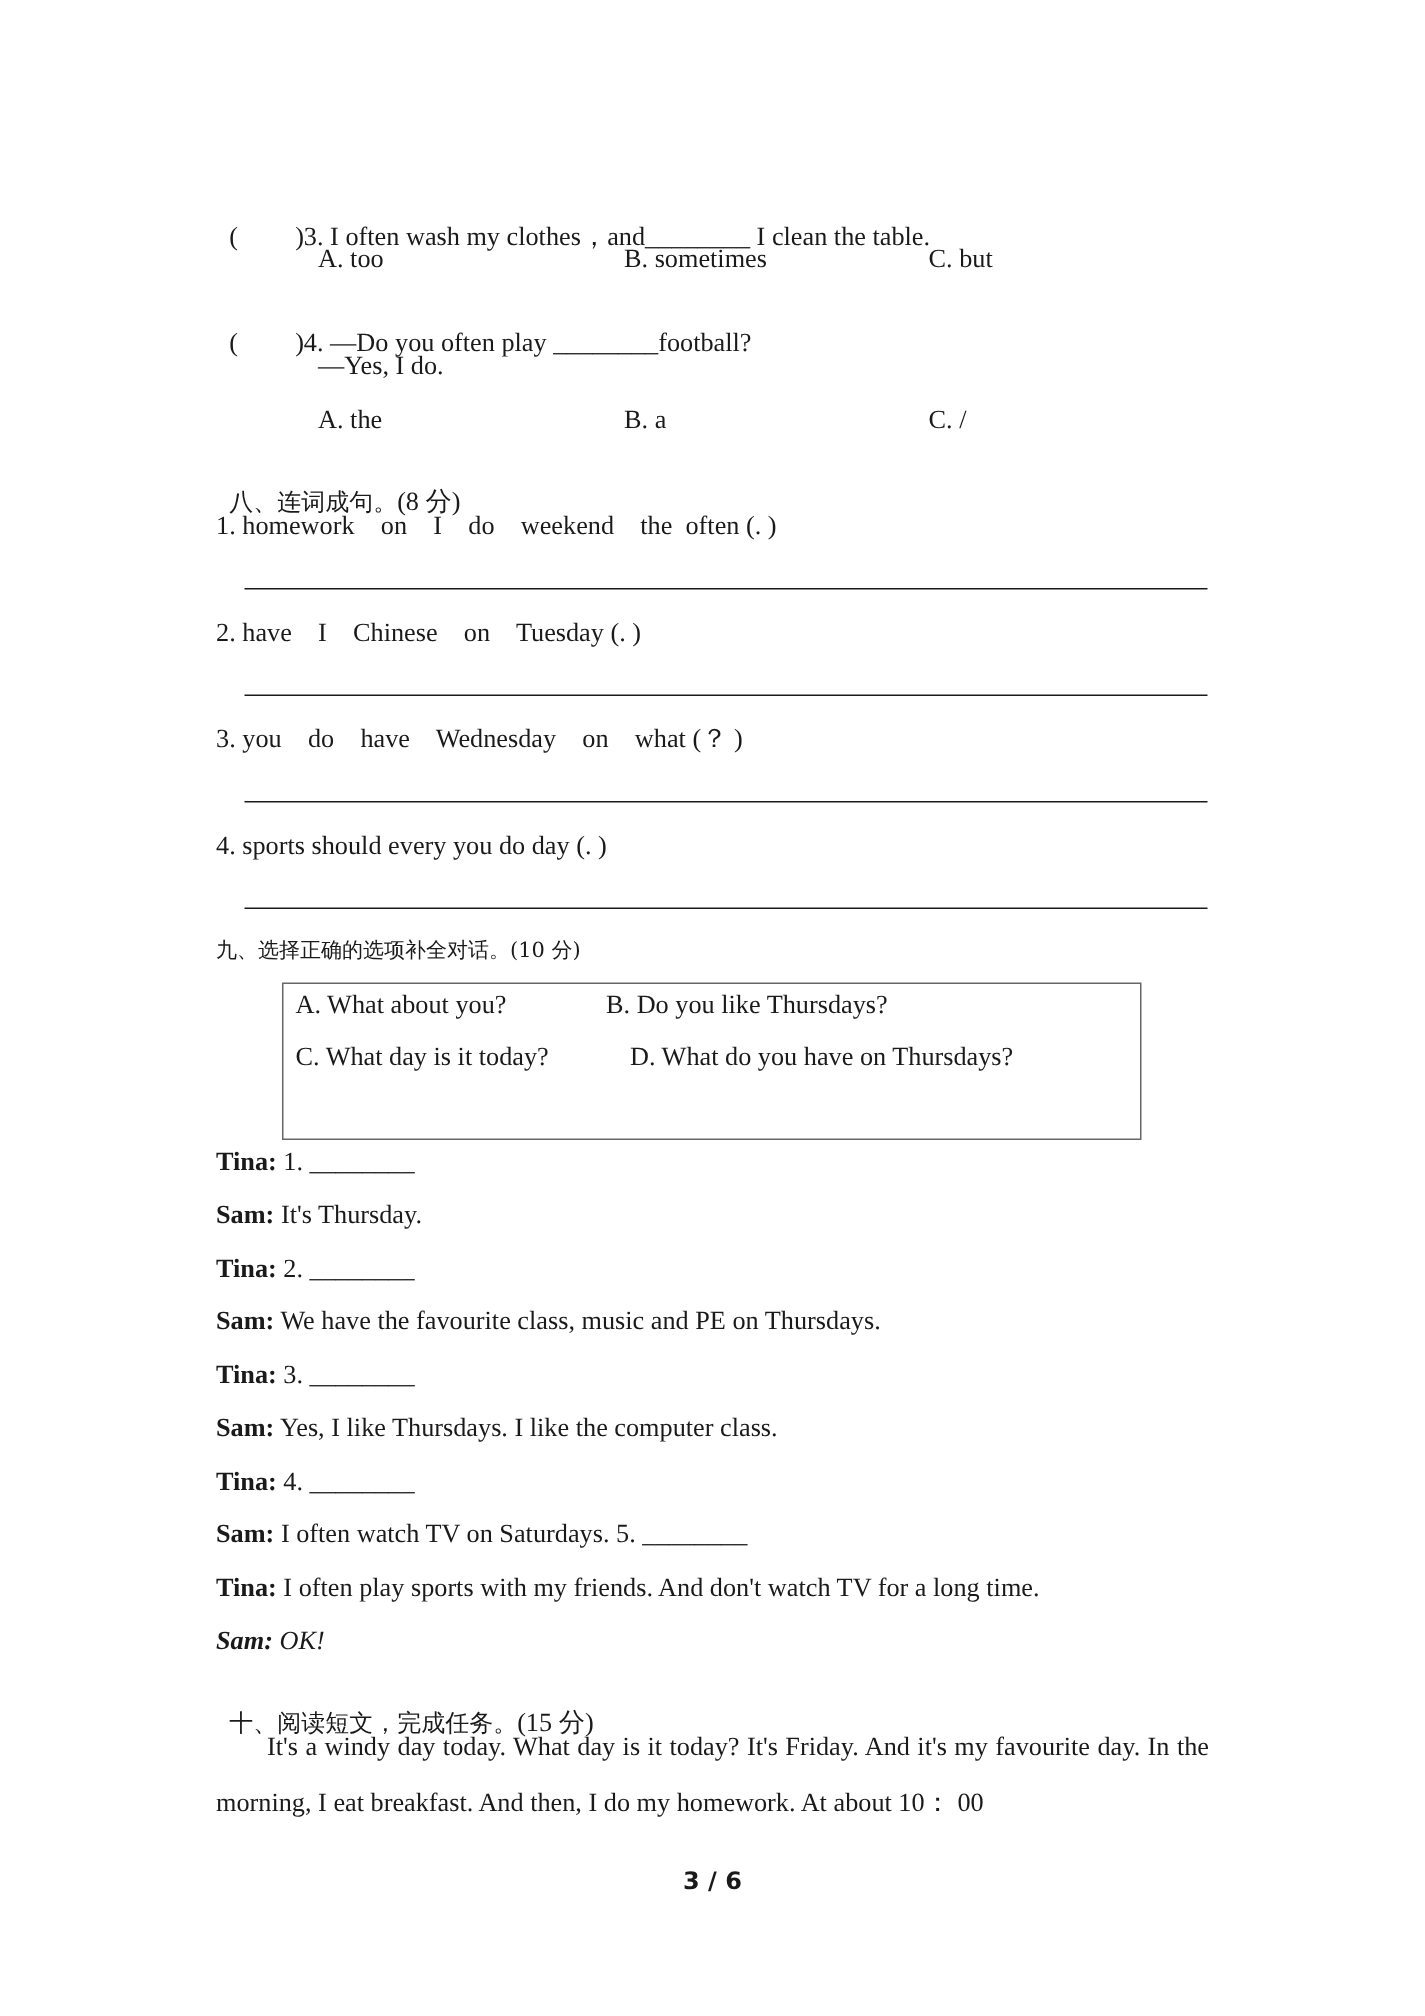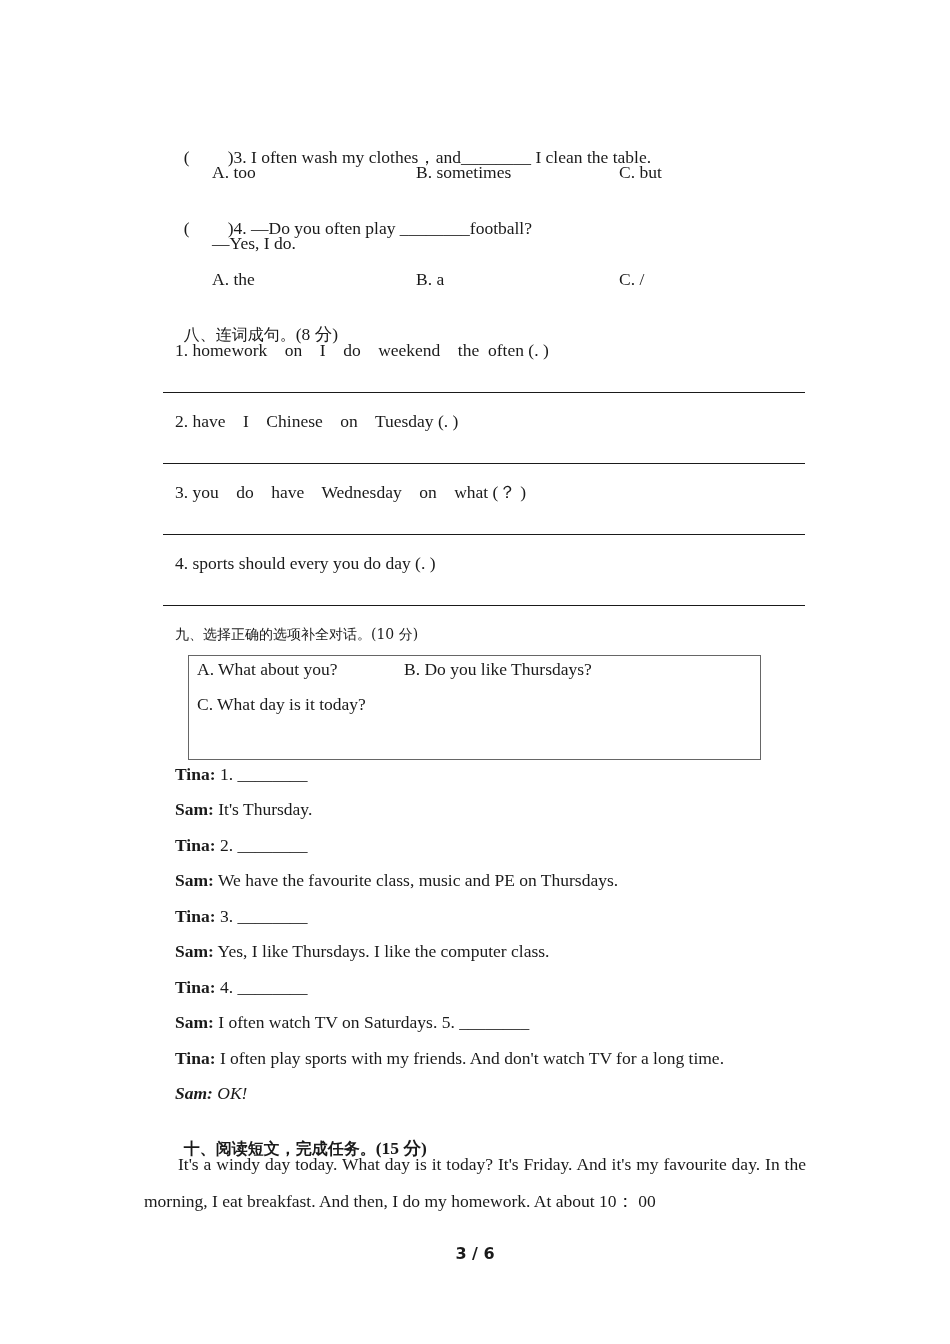--- a/index.html
+++ b/index.html
@@ -1,18 +1,18 @@
 <!DOCTYPE html>
 <html><head>
   <meta charset="utf-8">
   <style>
     html, body { margin: 0; padding: 0; background: #ffffff; }
     body { width: 950px; height: 1344px; position: relative; overflow: hidden;
       font-family: "Liberation Serif", "DejaVu Serif", serif; color: #1a1a1a; font-size: 17.5px; }
-    .line { position: absolute; left: 144px; white-space: pre; line-height: 20px; margin-left: 31px; }
+    .line { position: absolute; left: 144px; white-space: pre; line-height: 20px; }
     .paren { display: inline-block; width: 44px; }
     .opt { position: absolute; white-space: pre; line-height: 20px; }
     .answer-line { position: absolute; left: 163px; width: 642px; border-bottom: 1px solid #1a1a1a; height: 0; }
     .box { position: absolute; left: 188px; top: 655px; width: 573px; height: 105px; border: 1.5px solid #666; box-sizing: border-box; }
     .box .opt { font-size: 17.5px; }
     .spk { font-weight: bold; }
     .cn { font-family: "DejaVu Serif", "Liberation Serif", serif; font-size: 16px; }
     .cn-small { font-family: "DejaVu Serif", "Liberation Serif", serif; font-size: 14px; }
     .para { position: absolute; left: 144px; width: 662px; line-height: 37px; text-align: justify; text-indent: 34px; }
     .pageno { position: absolute; left: 0; width: 950px; top: 1244px; text-align: center;
@@ -46,31 +46,32 @@
 <div class="line" style="top:482px;">3. you    do    have    Wednesday    on    what (？ )</div>
 <div class="answer-line" style="top:534px;"></div>
 <div class="line" style="top:553px;">4. sports should every you do day (. )</div>
 <div class="answer-line" style="top:605px;"></div>
 
 <div class="line cn-small" style="top:624px;">九、选择正确的选项补全对话。(10 分)</div>
 <div class="box">
   <div class="opt" style="left:8px; top:3px;">A. What about you?</div>
   <div class="opt" style="left:215px; top:3px;">B. Do you like Thursdays?</div>
   <div class="opt" style="left:8px; top:38px;">C. What day is it today?</div>
+  <div class="opt" style="left:231px; top:38px;">D. What do you have on Thursdays?</div>
 </div>
 
 <div class="line" style="top:764px;"><span class="spk">Tina:</span><span> 1. ________</span></div>
 <div class="line" style="top:799px;"><span class="spk">Sam:</span><span> It's Thursday.</span></div>
 <div class="line" style="top:835px;"><span class="spk">Tina:</span><span> 2. ________</span></div>
 <div class="line" style="top:870px;"><span class="spk">Sam:</span><span> We have the favourite class, music and PE on Thursdays.</span></div>
 <div class="line" style="top:906px;"><span class="spk">Tina:</span><span> 3. ________</span></div>
 <div class="line" style="top:941px;"><span class="spk">Sam:</span><span> Yes, I like Thursdays. I like the computer class.</span></div>
 <div class="line" style="top:977px;"><span class="spk">Tina:</span><span> 4. ________</span></div>
 <div class="line" style="top:1012px;"><span class="spk">Sam:</span><span> I often watch TV on Saturdays. 5. ________</span></div>
 <div class="line" style="top:1048px;"><span class="spk">Tina:</span><span> I often play sports with my friends. And don't watch TV for a long time.</span></div>
 <div class="line" style="top:1083px;font-style:italic;"><span class="spk">Sam:</span><span> OK!</span></div>
 
-<div class="line" style="top:1118px;font-weight:bold;">
+<div class="line" style="top:1118px;">
   <span class="cn">十、阅读短文，完成任务。</span><span>(15 分)</span>
 </div>
 <div class="para" style="top:1146px;">It's a windy day today. What day is it today? It's Friday. And it's my favourite day. In the morning, I eat breakfast. And then, I do my homework. At about 10： 00</div>
 
 <div class="pageno">3 / 6</div>
 
 </body></html>

